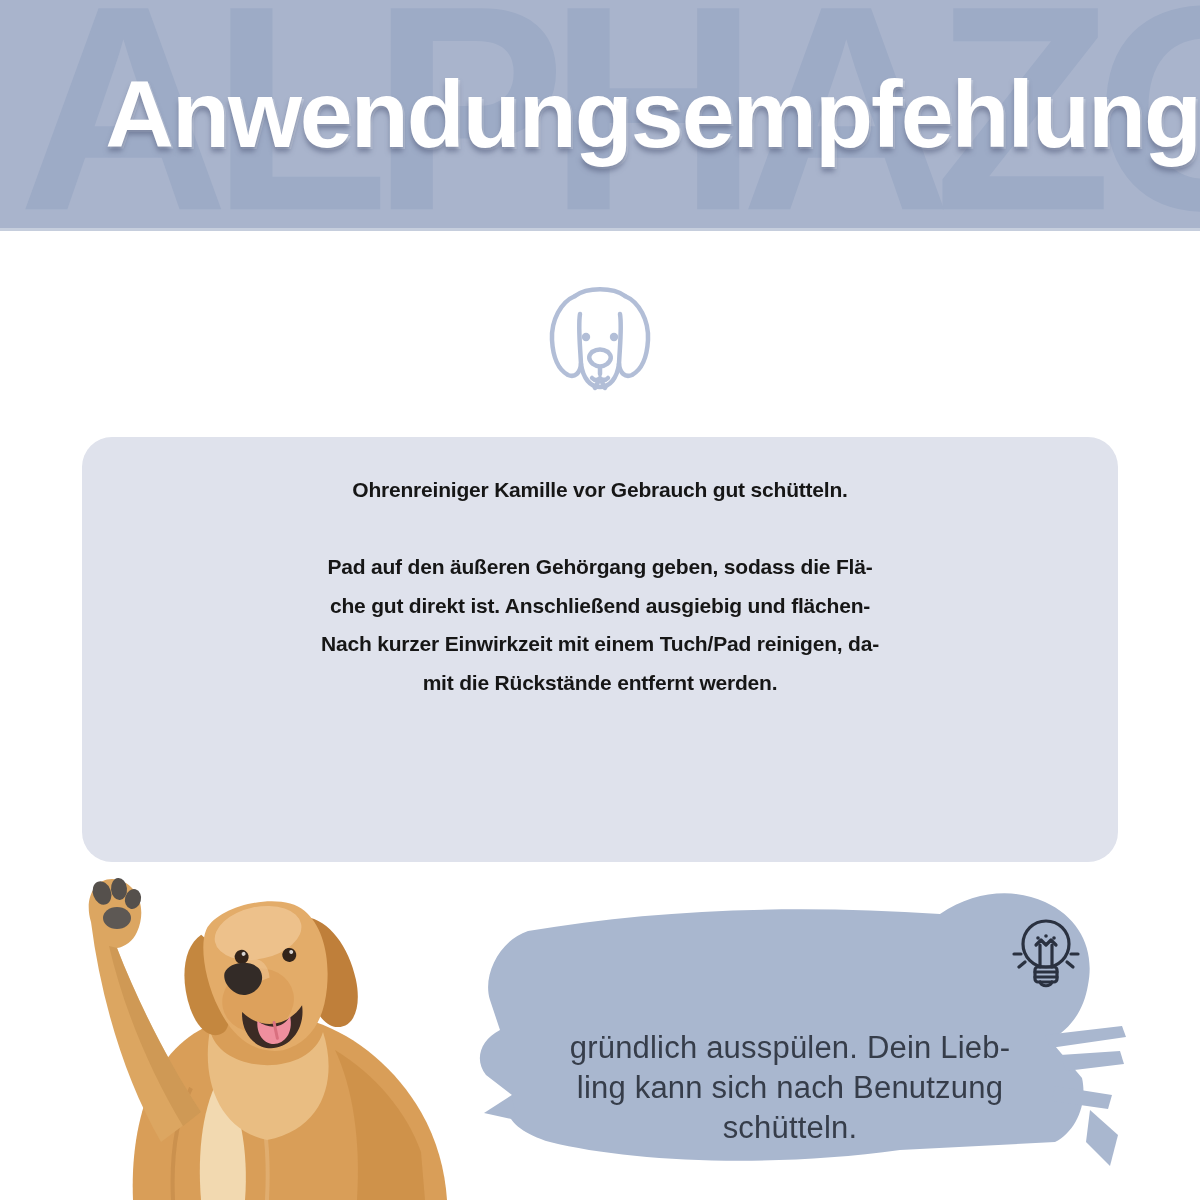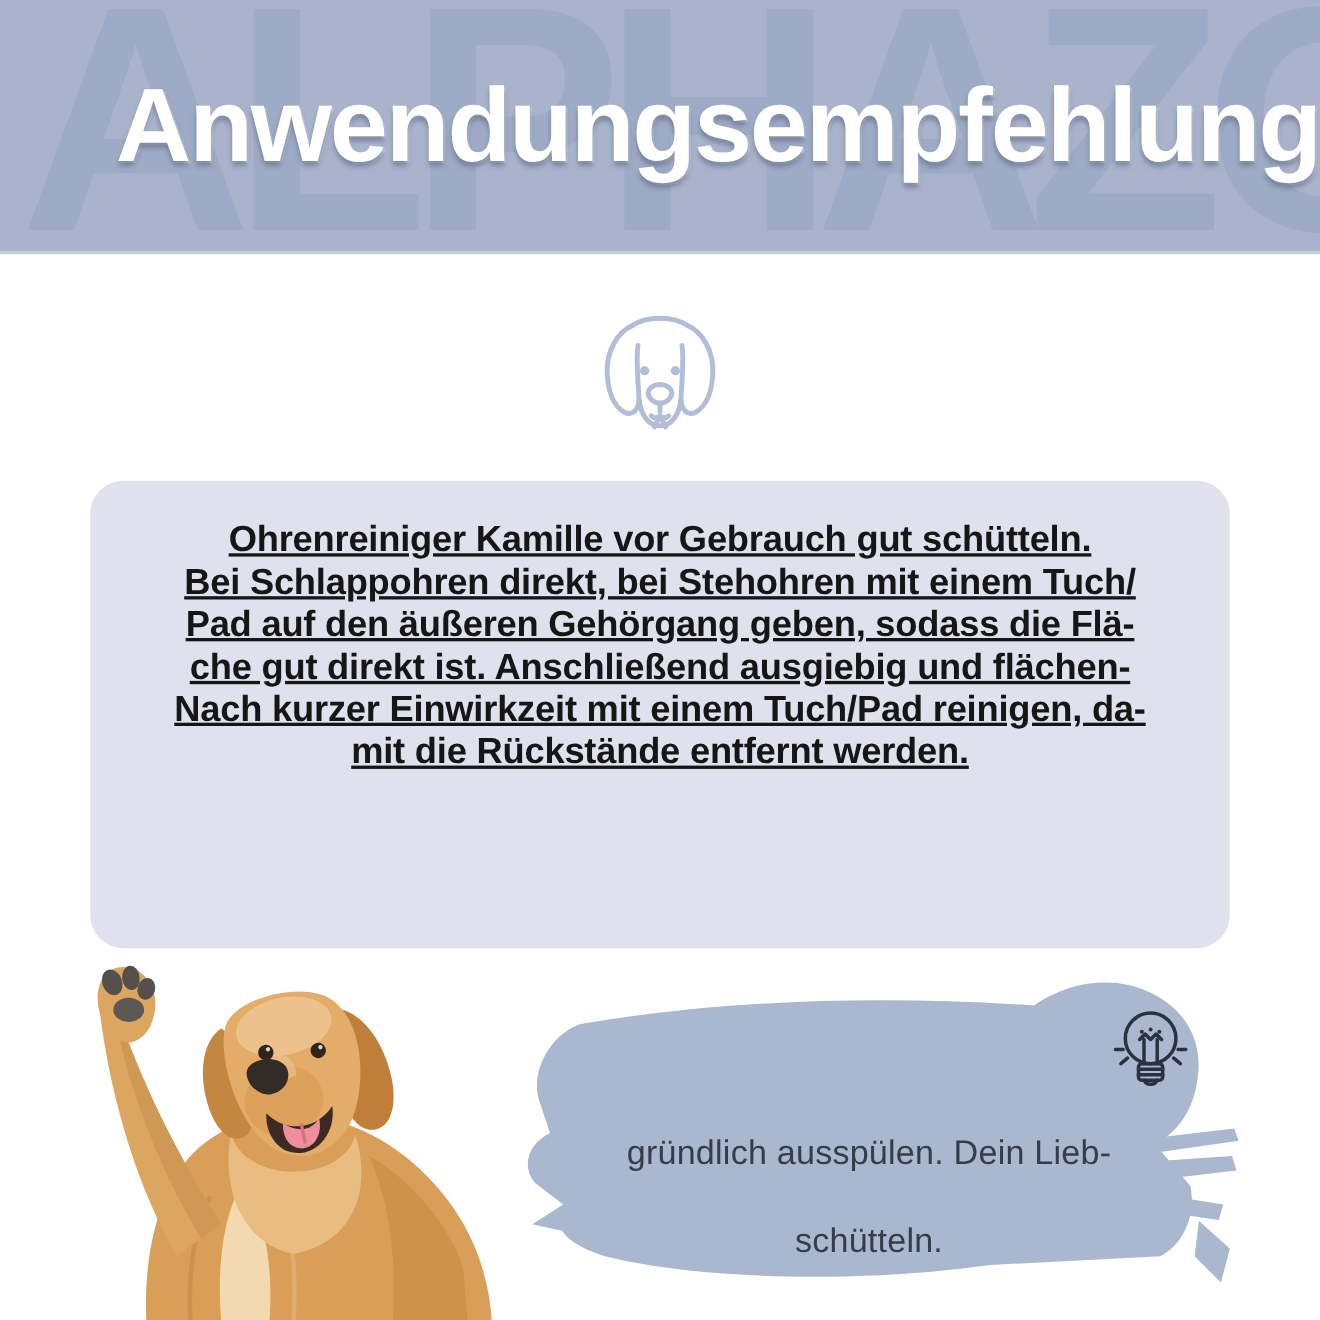--- a/index.html
+++ b/index.html
@@ -11,21 +11,21 @@
              font-size:292px;font-weight:bold;letter-spacing:-18px;white-space:nowrap;
              color:#9dabc6;line-height:1;}
   .title-wrap{position:absolute;inset:0;display:flex;align-items:center;justify-content:flex-end;}
   .page-title{font-size:95px;font-weight:bold;letter-spacing:-2px;color:#ffffff;white-space:nowrap;
               text-shadow:0 5px 5px rgba(85,95,125,.55),2px 2px 0 rgba(255,255,255,.25);}
   
   .dogface{position:absolute;left:533px;top:281px;}
   
   .card{position:absolute;left:82px;top:437px;width:1036px;height:425px;background:#dfe2ec;border-radius:30px;
         display:flex;flex-direction:column;justify-content:flex-start;padding-top:34px;box-sizing:border-box;}
-  .card p{margin:0;text-align:center;font-size:33px;line-height:38.5px;font-weight:bold;color:#161616;letter-spacing:-.2px;text-decoration:underline;}
+  .card p{margin:0;text-align:center;font-size:21px;line-height:38.5px;font-weight:bold;color:#161616;letter-spacing:-.2px;}
   .card p.second{}
   
   .note-bg{position:absolute;left:470px;top:880px;}
   .note-text{position:absolute;left:510px;top:948px;width:560px;text-align:center;
              font-size:31px;line-height:40px;color:#363d4a;font-weight:normal;letter-spacing:.2px;}
   .bulb{position:absolute;left:1008px;top:914px;}
   
   .photo{position:absolute;left:5px;top:860px;}
 </style>
 </head>
@@ -52,21 +52,21 @@
       <path d="M67 87 L67 93"></path>
       <path d="M59 97 Q63 101 67 97 Q71 101 75 97"></path>
       <path d="M62 107 L65 101 M69 101 L72 107"></path>
     </g>
     <circle cx="53" cy="56" r="4.2" fill="#b2bed7"></circle>
     <circle cx="81" cy="56" r="4.2" fill="#b2bed7"></circle>
   </svg>
 
   <div class="card">
     <p><span>Ohrenreiniger Kamille vor Gebrauch gut schütteln.</span><br>
-      <span>Bei Schlappohren direkt, bei Stehohren mit einem Tuch/</span><br>
+      <br>
       <span>Pad auf den äußeren Gehörgang geben, sodass die Flä-</span><br>
       <span>che gut direkt ist. Anschließend ausgiebig und flächen-</span><br>
       </p>
     <p class="second"><span>Nach kurzer Einwirkzeit mit einem Tuch/Pad reinigen, da-</span><br>
       <span>mit die Rückstände entfernt werden.</span></p>
   </div>
 
   <svg class="photo" width="450" height="340" viewBox="0 0 450 340">
 
     <path d="M128 340 C126 292 134 248 152 214 C168 184 196 164 228 158 L310 162 C352 176 392 210 416 252 C432 280 440 310 442 340 Z" fill="#d99e58"></path>
@@ -109,21 +109,21 @@
       <path d="M590 175 L650 171 L654 184 L596 191 Z"></path>
       <path d="M585 206 L642 215 L638 229 L582 221 Z"></path>
       <path d="M620 230 L648 255 L640 286 L616 262 Z"></path>
       <path d="M42 215 L14 233 L46 240 Z"></path>
     </g>
   </svg>
 
   <div class="note-text"><br>
     <br>
     <span>gründlich ausspülen. Dein Lieb-</span><br>
-    <br>
+    <span>ling kann sich nach Benutzung</span><br>
     <span>schütteln.</span></div>
 
   <svg class="bulb" width="76" height="98" viewBox="0 0 76 98">
     <g fill="none" stroke="#2a3140" stroke-width="3.2" stroke-linecap="round" stroke-linejoin="round">
       <circle cx="38" cy="30" r="23"></circle>
       <path d="M28 31 L33 26 L38 31 L43 26 L48 31"></path>
       <path d="M32 31 L32 53 M44 31 L44 53"></path>
       <rect x="27" y="53" width="22" height="15" rx="3"></rect>
       <path d="M27 58 L49 58 M27 63 L49 63"></path>
       <path d="M32 68 C34 73 42 73 44 68"></path>

